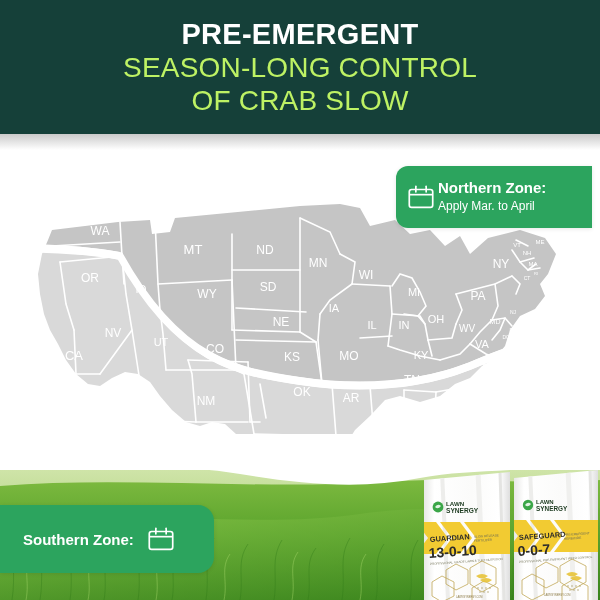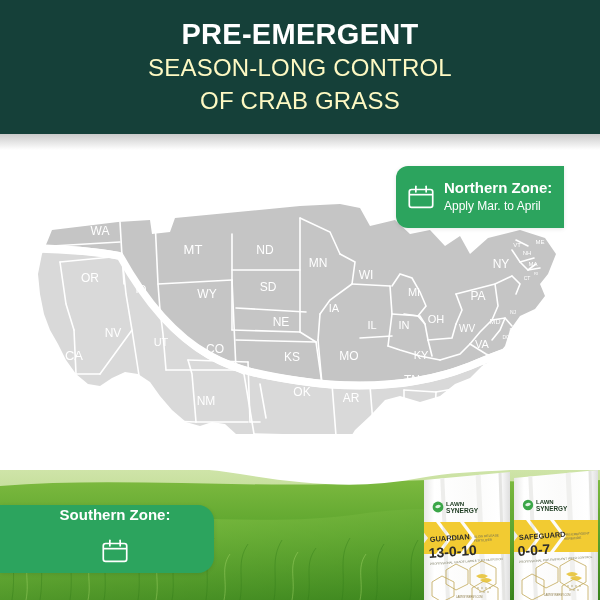--- a/index.html
+++ b/index.html
@@ -17,21 +17,21 @@
     background:#154039;
     display:flex; flex-direction:column;
     align-items:center; justify-content:center;
     z-index:40;
   }
   #header .l1 {
     color:#ffffff; font-weight:bold; font-size:29px;
     letter-spacing:.3px; line-height:34px; white-space:nowrap;
   }
   #header .l2, #header .l3 {
-    color:#fef9c3; font-weight:400; font-size:24px;
+    color:#bef264; font-weight:400; font-size:28px;
     letter-spacing:.2px; line-height:33px; white-space:nowrap;
   }
   #header-shadow {
     position:absolute; left:0; top:134px; width:600px; height:16px;
     background:linear-gradient(to bottom, rgba(80,80,80,.30), rgba(120,120,120,0));
     z-index:39; pointer-events:none;
   }
 
   
   #map-wrap {
@@ -53,28 +53,28 @@
     z-index:16; pointer-events:none;
   }
 
   
   .badge {
     position:absolute; background:#2ca45e; z-index:60;
     display:flex; align-items:center;
     box-shadow:0 1px 4px rgba(0,0,0,.10);
   }
   #badge-north {
-    left:396px; top:166px; width:168px; height:62px;
+    left:396px; top:166px; width:196px; height:62px;
     border-radius:12px 0 0 12px;
-    padding-left:10px; gap:8px;
+    padding-left:10px; gap:2px;
   }
   #badge-south {
     left:0; top:505px; width:214px; height:68px;
     border-radius:0 16px 16px 0;
-    padding-left:16px; gap:12px;flex-direction:column;
+    padding-left:23px; gap:12px;
   }
   .badge .txt { display:flex; flex-direction:column; justify-content:center; }
   .badge .t1 {
     color:#ffffff; font-weight:bold; font-size:15px;
     line-height:19px; white-space:nowrap;
   }
   .badge .t2 {
     color:#ffffff; font-weight:400; font-size:12px;
     line-height:19px; white-space:nowrap;
   }
@@ -86,21 +86,21 @@
     z-index:70;
   }
   #bags-svg { display:block; width:178px; height:136px; }
 </style>
 </head>
 <body>
 
 <div id="header">
   <div class="l1">PRE-EMERGENT</div>
   <div class="l2">SEASON-LONG CONTROL</div>
-  <div class="l3">OF CRAB GRASS</div>
+  <div class="l3">OF CRAB SLOW</div>
 </div>
 <div id="header-shadow"></div>
 
 <div id="map-wrap">
   <svg id="map-svg" viewBox="0 0 600 390" xmlns="http://www.w3.org/2000/svg">
     <defs>
 
       <clipPath id="clipNorth">
         <path d="M0,0 L600,0 L600,196 C540,200 500,215 470,228
                  C420,248 360,252 300,243 C240,234 180,226 120,118

